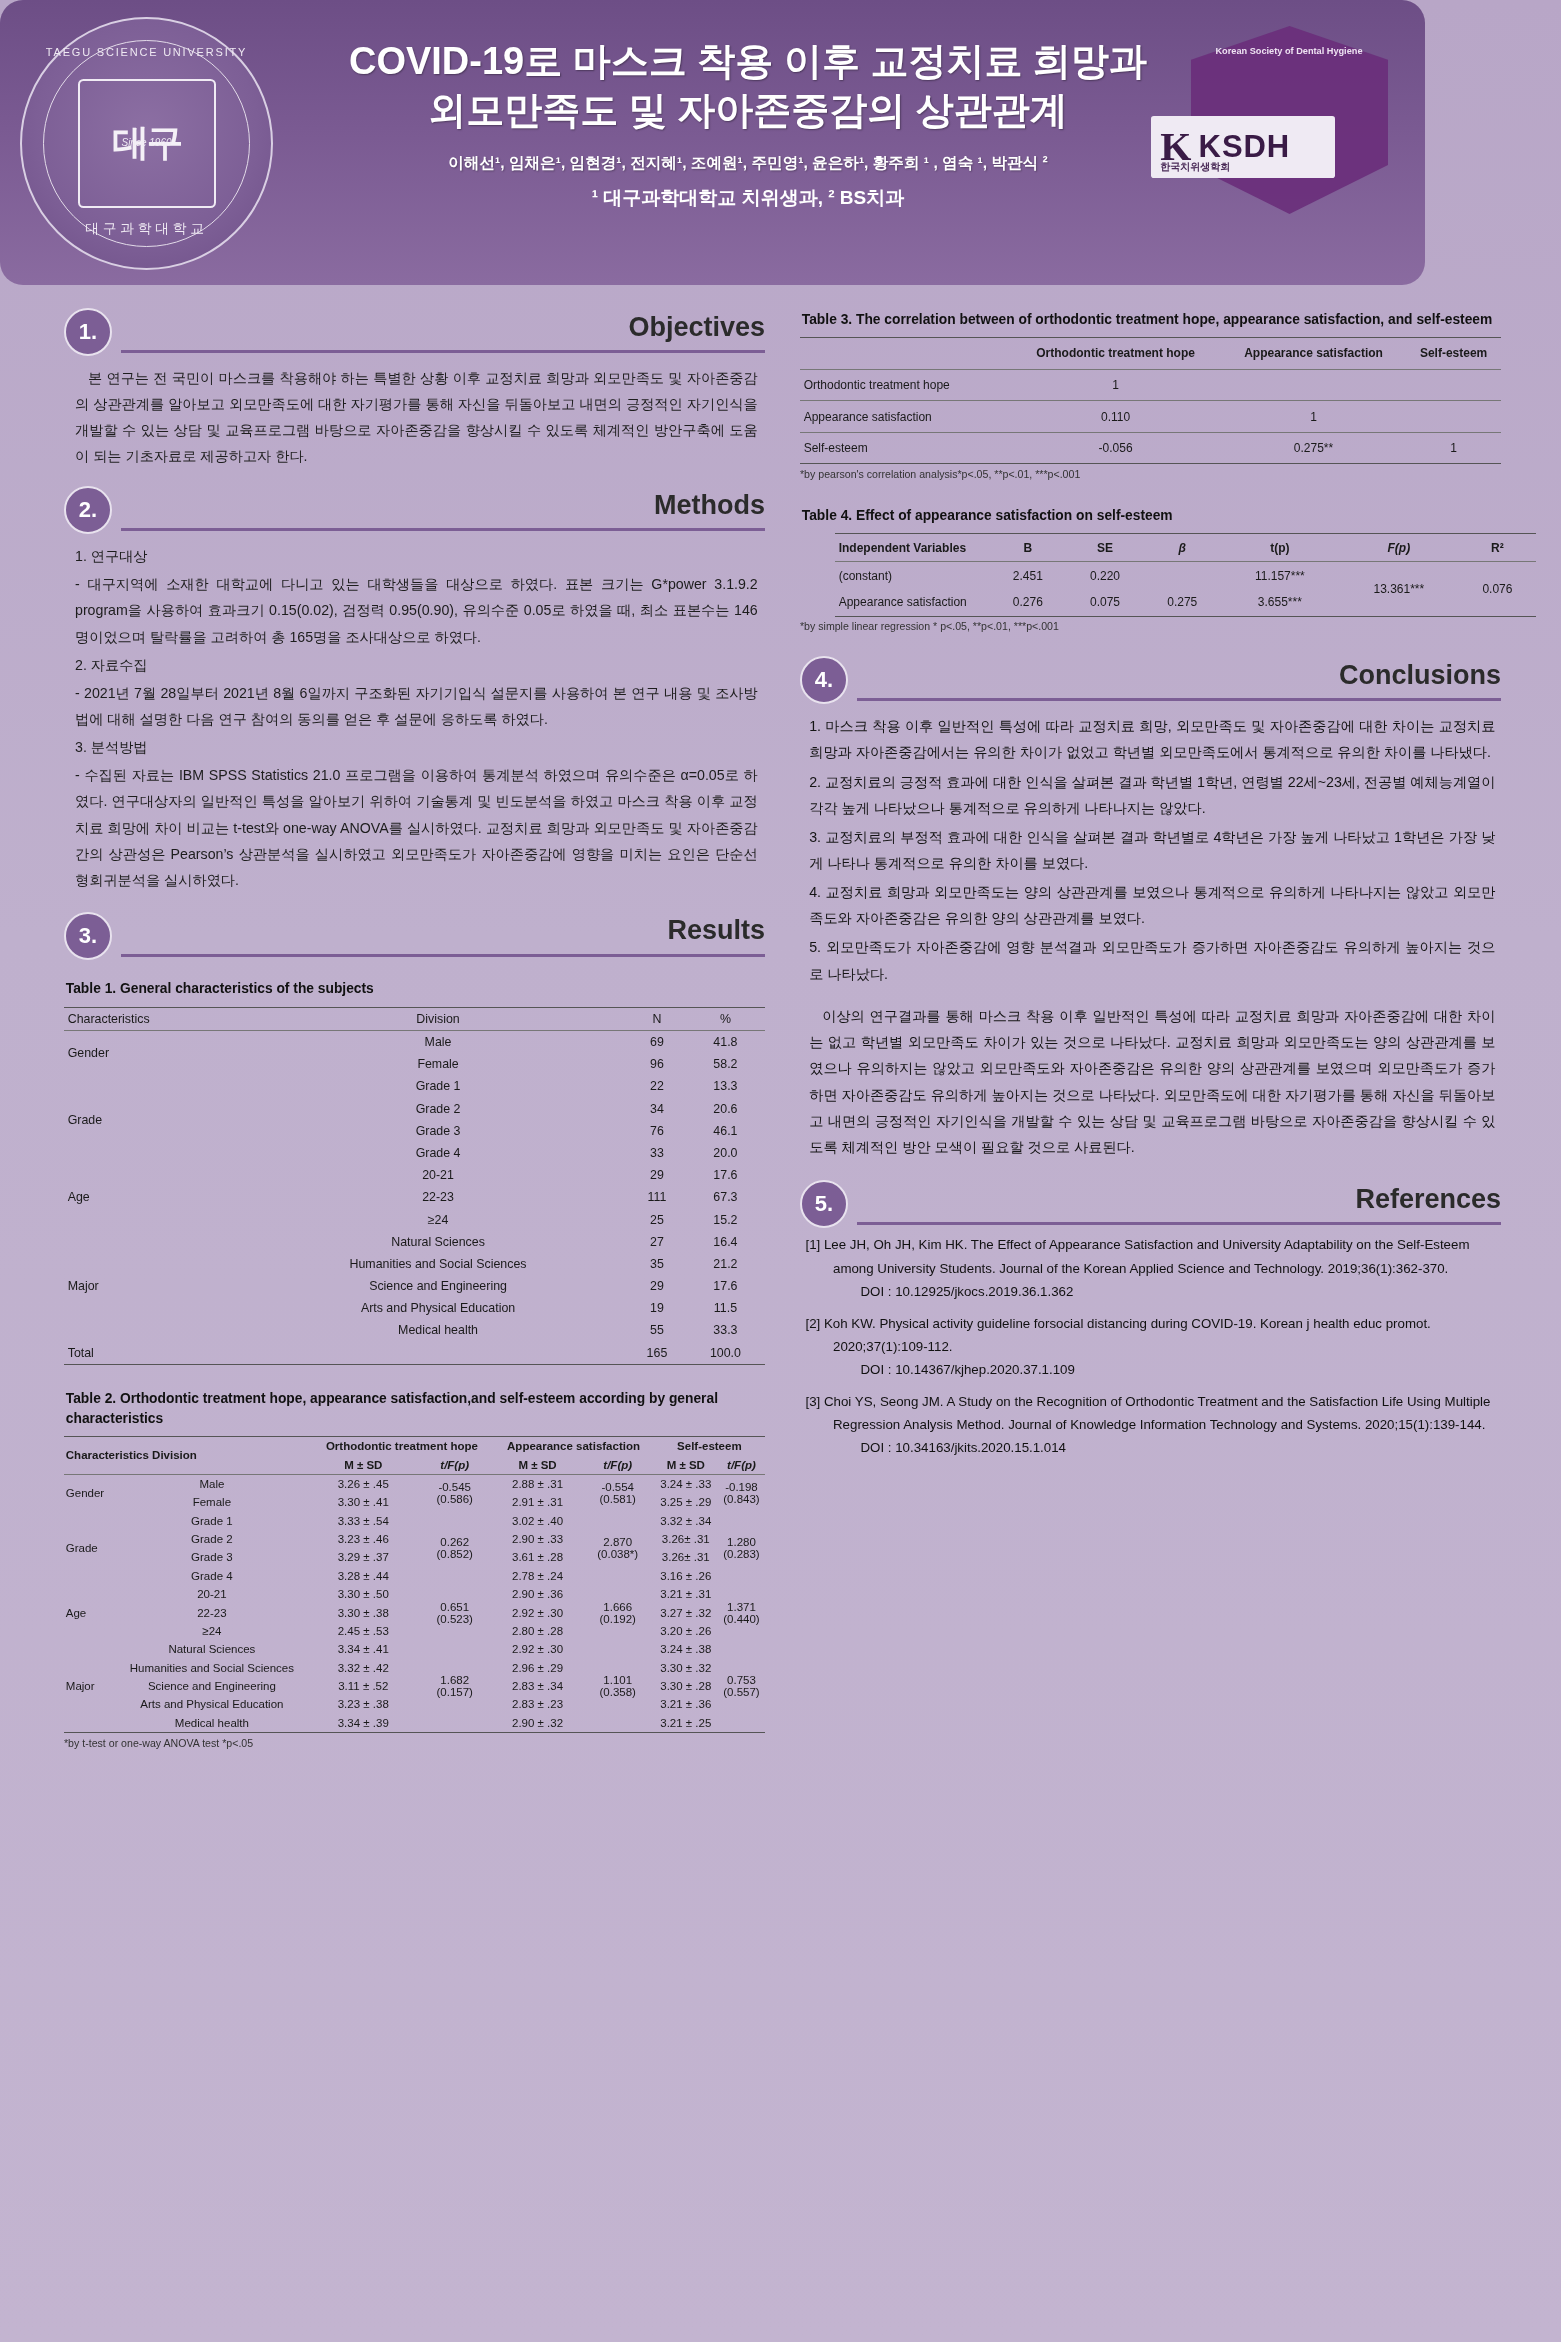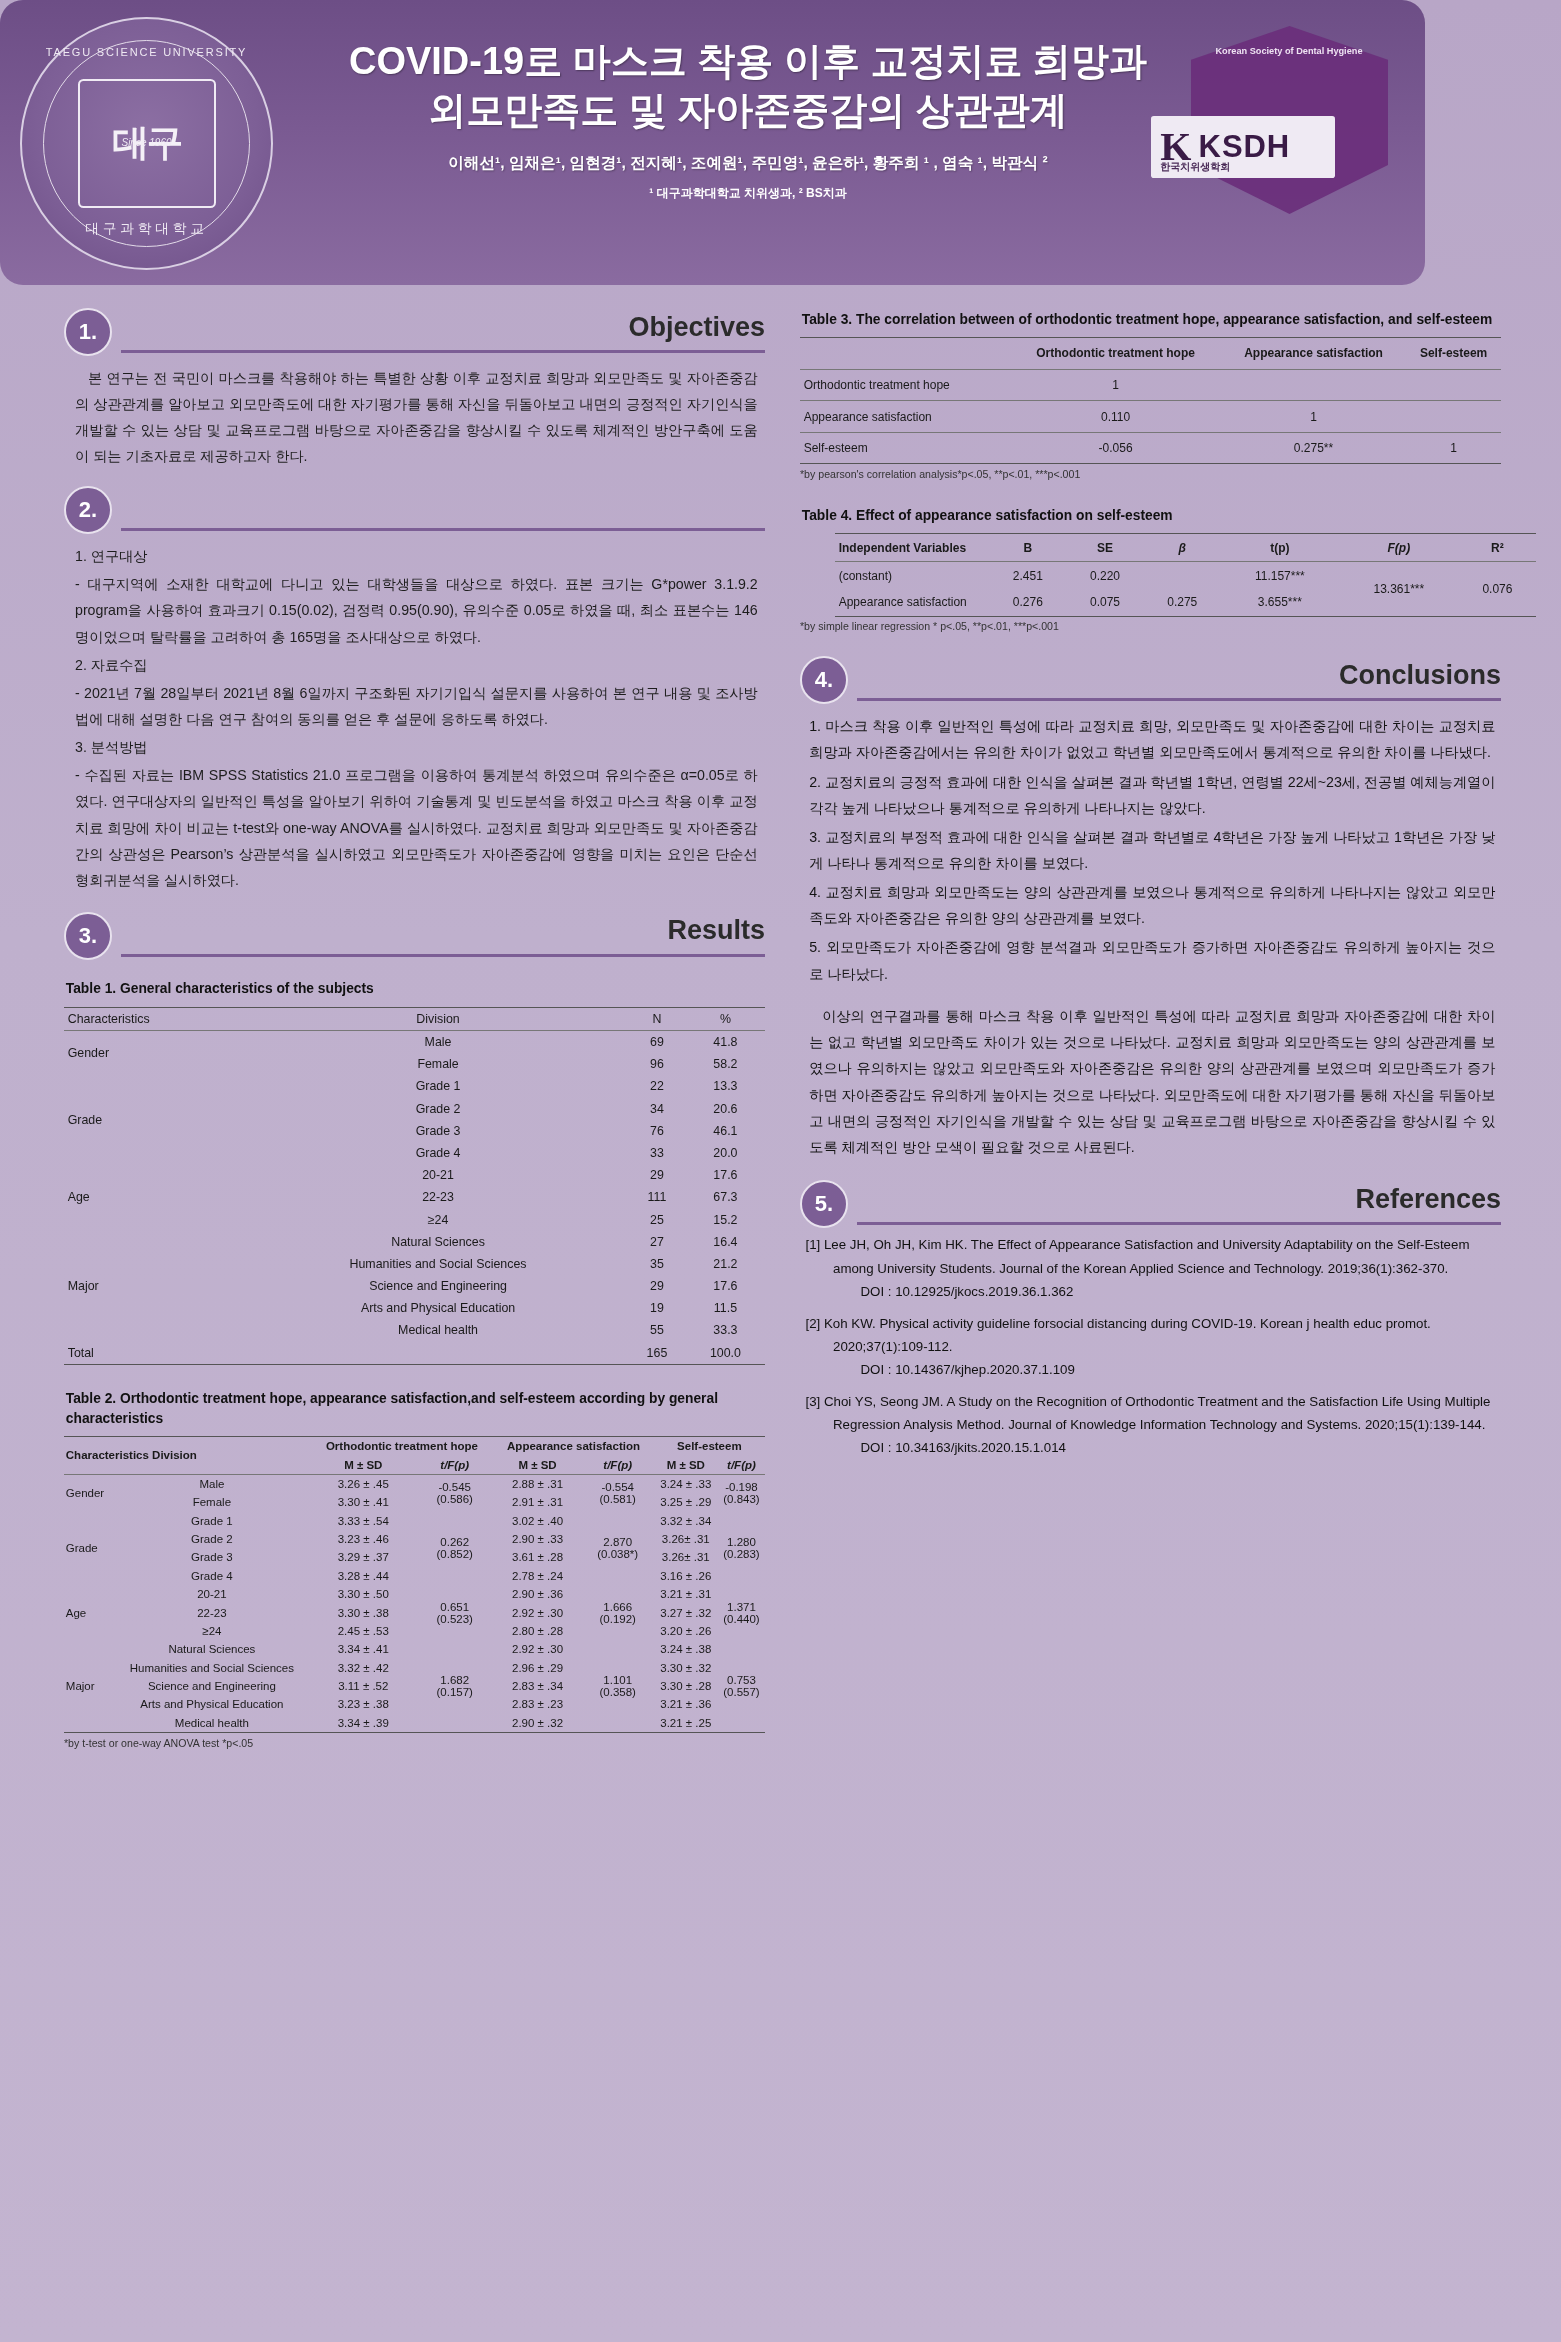--- a/index.html
+++ b/index.html
@@ -63,21 +63,21 @@
     text-align:center; color:#ffffff;
   }
   .title-block h1 {
     margin:0; font-size:38px; line-height:1.28; font-weight:bold;
     text-shadow:0.9px 0.9px 1.8px rgba(0,0,0,.35);
   }
   .authors {
     margin-top:16.5px; font-size:15.6px; line-height:1.5; font-weight:bold;
     text-shadow:0.9px 0.9px 1.8px rgba(0,0,0,.3);
   }
-  .affil { margin-top:11px; font-size:12px; font-weight:bold; }
+  .affil { margin-top:11px; font-size:19px; font-weight:bold; }
   .logo-right {
     position:absolute; right:37px; top:26px; width:275px; height:202px;
   }
   .kstar {
     position:absolute; right:0; top:0; width:197px; height:188px;
     background:#6a2f7b;
     clip-path:polygon(50% 0%, 100% 18%, 100% 74%, 50% 100%, 0% 74%, 0% 18%);
     opacity:.92;
   }
   .kstar-text {
@@ -216,20 +216,21 @@
           <div class="sec-rule"></div>
         </div>
         <div class="para">
           <p class="indent">본 연구는 전 국민이 마스크를 착용해야 하는 특별한 상황 이후 교정치료 희망과 외모만족도 및 자아존중감의 상관관계를 알아보고 외모만족도에 대한 자기평가를 통해 자신을 뒤돌아보고 내면의 긍정적인 자기인식을 개발할 수 있는 상담 및 교육프로그램 바탕으로 자아존중감을 향상시킬 수 있도록 체계적인 방안구축에 도움이 되는 기초자료로 제공하고자 한다.</p>
         </div>
       </div>
 
       <div class="sec" style="margin-top:16.5px;">
         <div class="sec-head">
           <div class="num-badge">2.</div>
+          <div class="sec-title">Methods</div>
           <div class="sec-rule"></div>
         </div>
         <div class="para">
           <p>1. 연구대상</p>
           <p>- 대구지역에 소재한 대학교에 다니고 있는 대학생들을 대상으로 하였다. 표본 크기는 G*power 3.1.9.2 program을 사용하여 효과크기 0.15(0.02), 검정력 0.95(0.90), 유의수준 0.05로 하였을 때, 최소 표본수는 146명이었으며 탈락률을 고려하여 총 165명을 조사대상으로 하였다.</p>
           <p>2. 자료수집</p>
           <p>- 2021년 7월 28일부터 2021년 8월 6일까지 구조화된 자기기입식 설문지를 사용하여 본 연구 내용 및 조사방법에 대해 설명한 다음 연구 참여의 동의를 얻은 후  설문에  응하도록  하였다.</p>
           <p>3. 분석방법</p>
           <p>- 수집된 자료는 IBM SPSS Statistics 21.0 프로그램을 이용하여 통계분석 하였으며 유의수준은 α=0.05로 하였다. 연구대상자의 일반적인 특성을 알아보기 위하여 기술통계 및 빈도분석을 하였고 마스크 착용 이후 교정치료 희망에 차이 비교는 t-test와 one-way ANOVA를 실시하였다. 교정치료 희망과 외모만족도 및 자아존중감 간의 상관성은 Pearson’s 상관분석을 실시하였고 외모만족도가 자아존중감에 영향을 미치는 요인은 단순선형회귀분석을 실시하였다.</p>
         </div>

